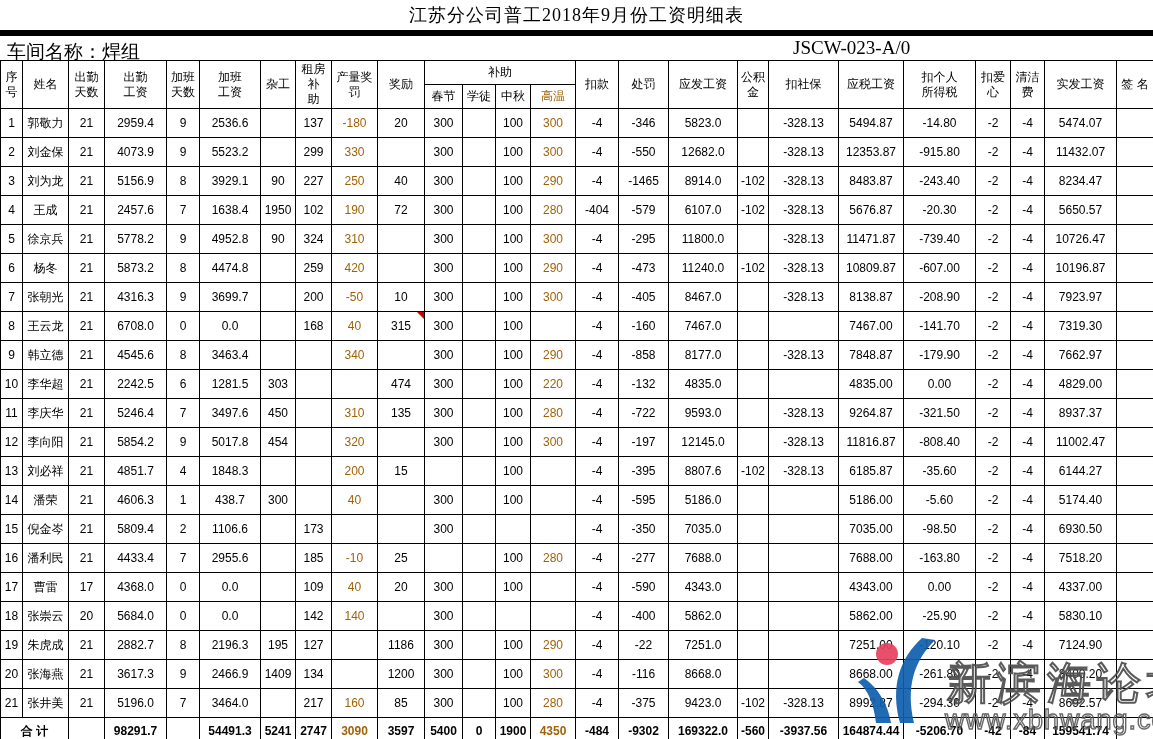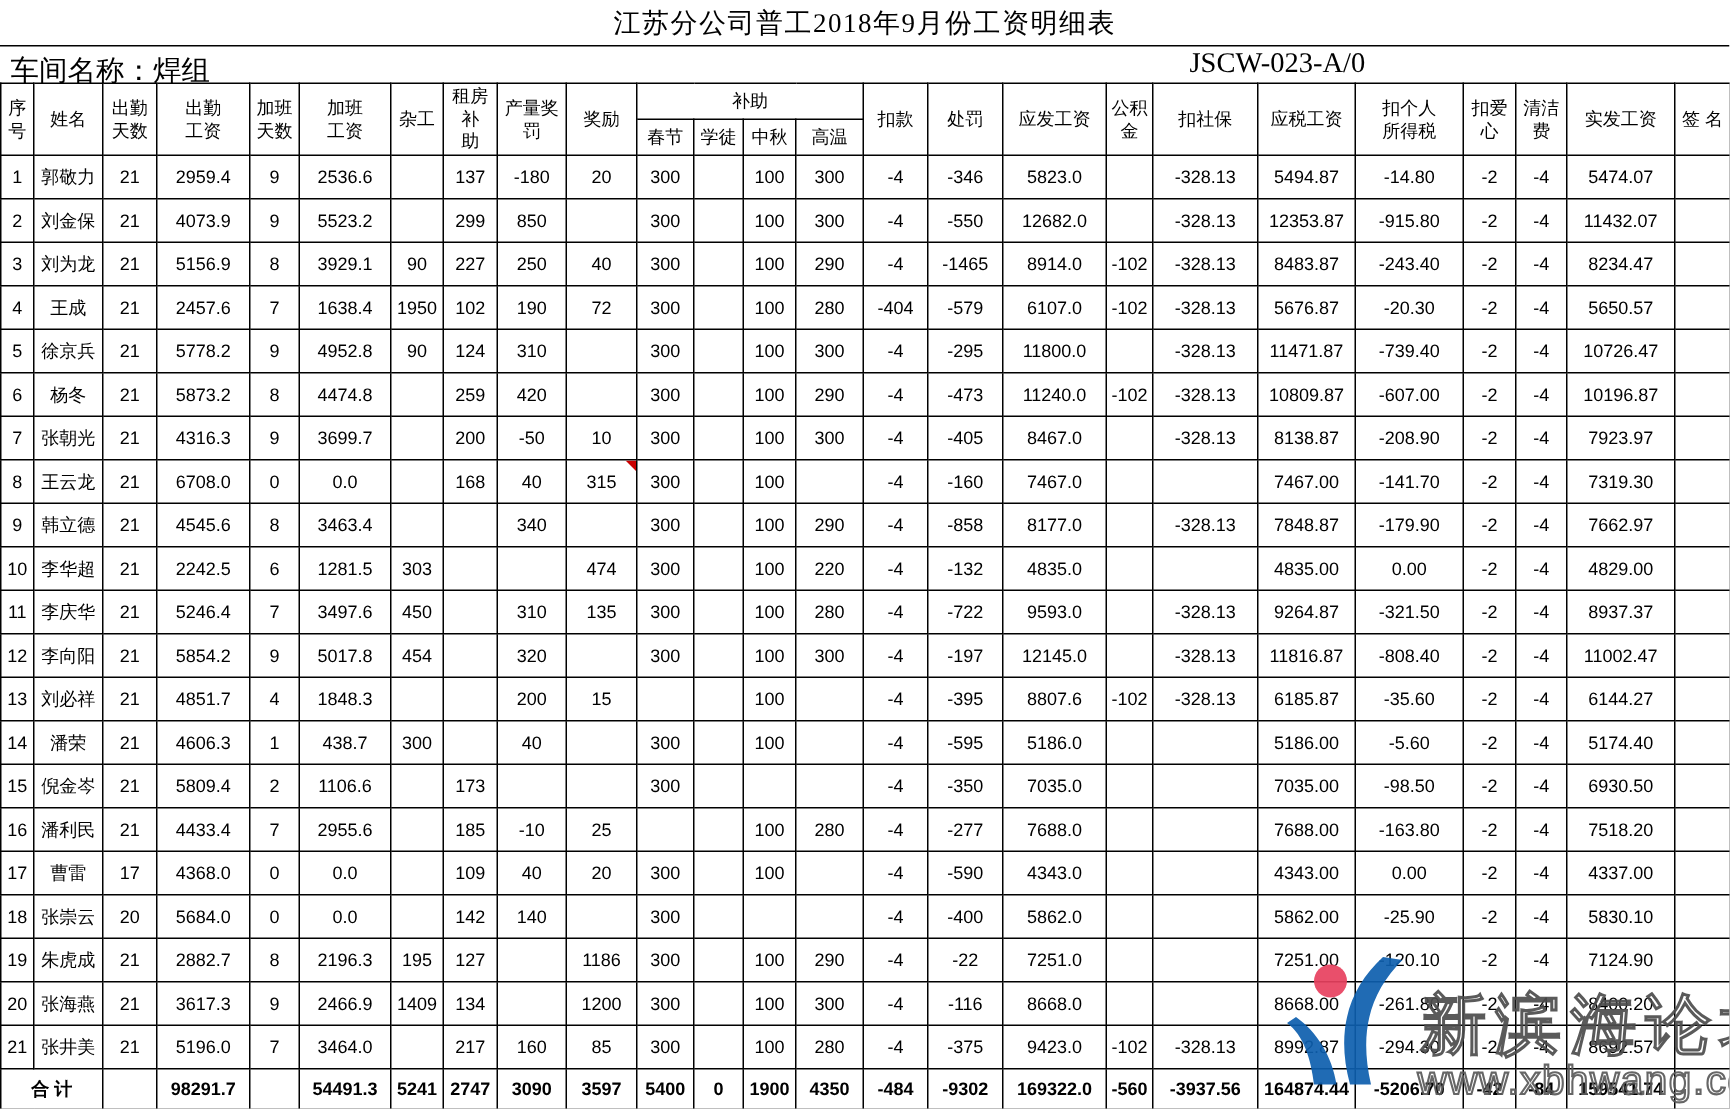--- a/index.html
+++ b/index.html
@@ -1,29 +1,29 @@
 <!DOCTYPE html>
 <html><head>
 <meta charset="utf-8">
 <style>
   html,body{margin:0;padding:0;background:#fff;}
   body{width:1153px;height:739px;overflow:hidden;position:relative;
        font-family:"Liberation Sans","DejaVu Sans",sans-serif;color:#000;}
-  .titlebar{height:30px;border-bottom:1px solid #000000;display:flex;align-items:center;justify-content:center;}
+  .titlebar{height:30px;border-bottom:6px solid #000000;display:flex;align-items:center;justify-content:center;}
   .title{font-size:18px;letter-spacing:1px;font-family:"Liberation Serif","DejaVu Serif",serif;}
   .infobar{height:24px;position:relative;font-size:19px;}
   .workshop{position:absolute;left:7px;top:3px;}
   .formcode{position:absolute;left:793px;top:1px;font-family:"Liberation Serif","DejaVu Serif",serif;}
   table{border-collapse:collapse;table-layout:fixed;width:1153px;}
   th,td{border:1px solid #000;text-align:center;vertical-align:middle;
         font-size:12px;font-weight:normal;padding:0;overflow:hidden;}
   thead th{height:23px;white-space:pre-line;line-height:1.25;}
   tbody td{height:28px;white-space:nowrap;}
   tr.total td{height:26px;font-weight:bold;}
-  .red{color:#000000;}
+  .red{color:#a16207;}
   td.note{position:relative;}
   td.note::after{content:"";position:absolute;top:0;right:0;border-style:solid;
         border-width:0 7px 7px 0;border-color:transparent #cc0000 transparent transparent;}
   .watermark{position:absolute;left:850px;top:626px;width:303px;height:113px;opacity:.92;pointer-events:none;}
 </style>
 </head>
 <body>
 
 <div class="titlebar">
   <span class="title">江苏分公司普工2018年9月份工资明细表</span>
@@ -135,21 +135,21 @@
       </tr>
       <tr>
         <td>2</td>
         <td>刘金保</td>
         <td>21</td>
         <td>4073.9</td>
         <td>9</td>
         <td>5523.2</td>
         <td></td>
         <td>299</td>
-        <td class="red">850</td>
+        <td class="red">330</td>
         <td></td>
         <td>300</td>
         <td></td>
         <td>100</td>
         <td class="red">300</td>
         <td>-4</td>
         <td>-550</td>
         <td>12682.0</td>
         <td></td>
         <td>-328.13</td>
@@ -215,21 +215,21 @@
         <td></td>
       </tr>
       <tr>
         <td>5</td>
         <td>徐京兵</td>
         <td>21</td>
         <td>5778.2</td>
         <td>9</td>
         <td>4952.8</td>
         <td>90</td>
-        <td>124</td>
+        <td>324</td>
         <td class="red">310</td>
         <td></td>
         <td>300</td>
         <td></td>
         <td>100</td>
         <td class="red">300</td>
         <td>-4</td>
         <td>-295</td>
         <td>11800.0</td>
         <td></td>

